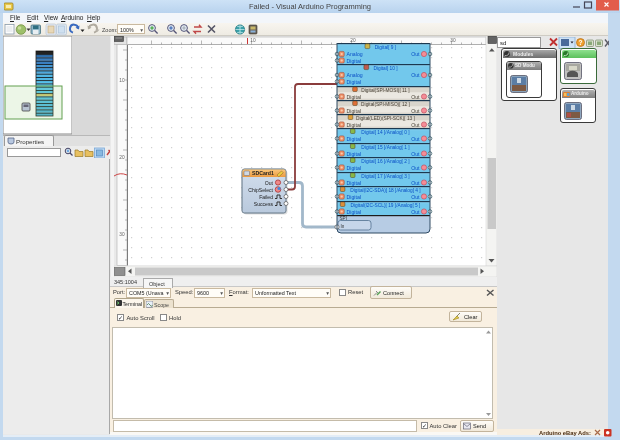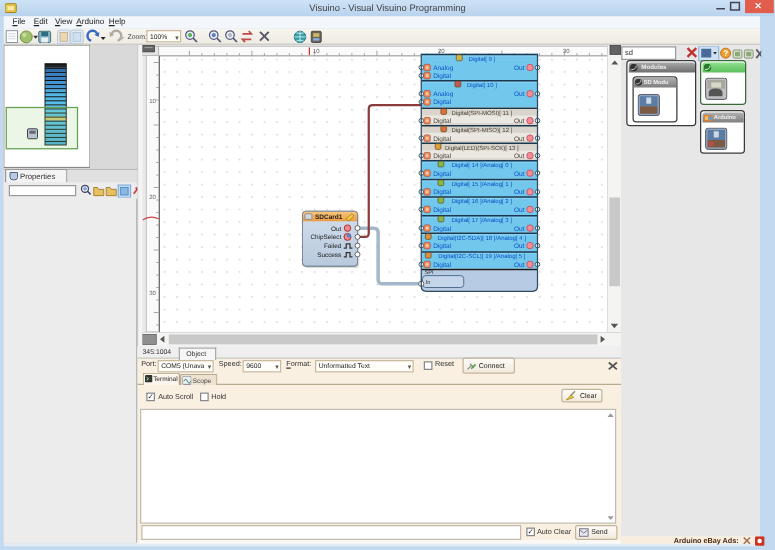--- a/index.html
+++ b/index.html
@@ -25,21 +25,21 @@
 .combo .arr { position:absolute; right:1px; top:1.5px; font-size:5.5px; color:#555; }
 .lbl { position:absolute; font-size:5.8px; color:#333; }
 .card { position:absolute; background:#fff; border:1.5px solid #3a3a3a; border-radius:3px; }
 </style></head>
 <body>
 <div class="abs titlebar"></div>
 <svg class="abs" style="left:4px;top:2px" width="10" height="9">
     <rect x="0" y="1" width="9" height="7" rx="1" fill="#e8c84a" stroke="#a08020" stroke-width="0.8"></rect>
     <rect x="2" y="3" width="5" height="3" fill="#f8ecb0"></rect>
   </svg>
-<div class="abs title">Visuino - Visual Visuino Programming</div>
+<div class="abs title">Failed - Visual Arduino Programming</div>
 <svg class="abs" style="left:570px;top:0" width="50" height="11">
 <path d="M3,7 h7" stroke="#445" stroke-width="1.2"></path>
 <rect x="14.5" y="2" width="7" height="6" fill="none" stroke="#445" stroke-width="1.2"></rect>
 <rect x="26" y="0" width="23" height="10.5" fill="#e25d4b"></rect>
 <path d="M34.5,2.5 l4,4 m0,-4 l-4,4" stroke="#fff" stroke-width="1.1"></path>
 </svg>
 
 <div class="abs menubar">
 <span style="left:7px"><u>F</u>ile</span>
     <span style="left:24px"><u>E</u>dit</span>

